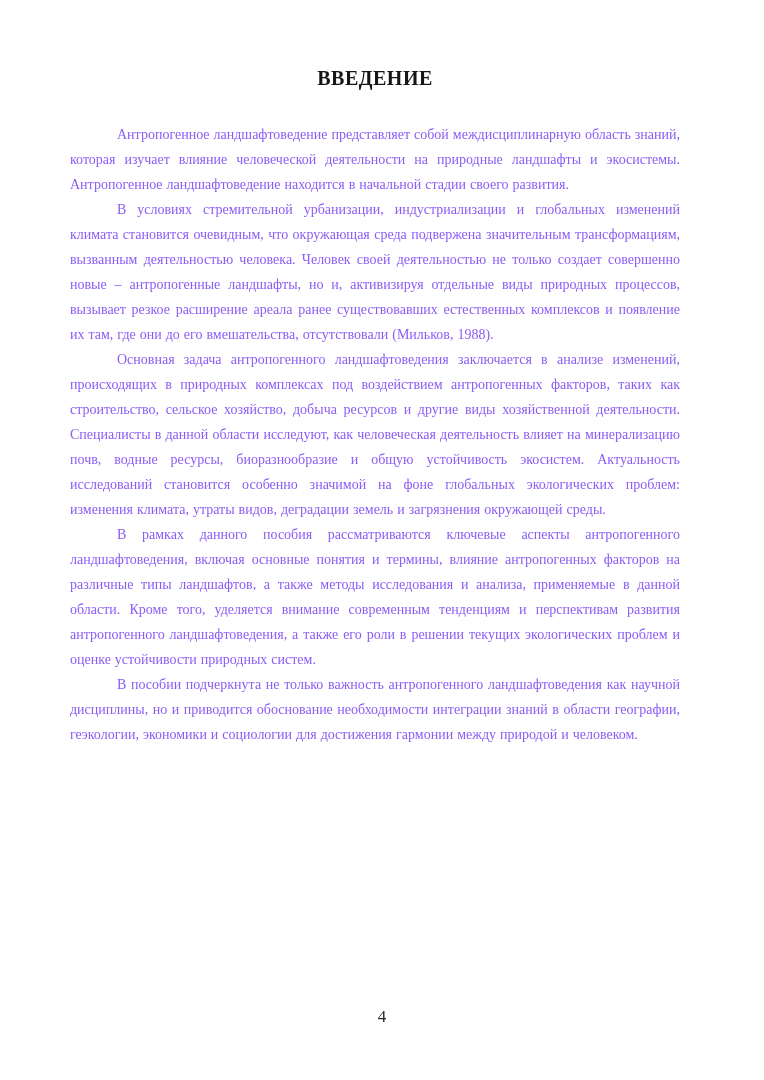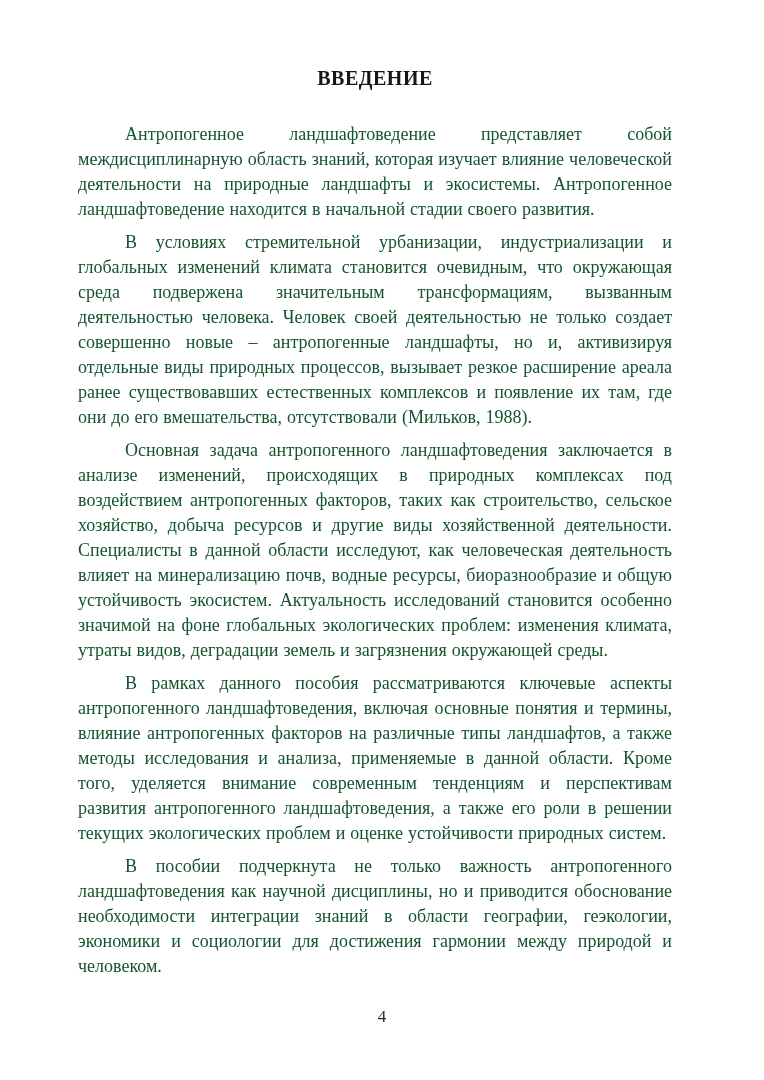--- a/index.html
+++ b/index.html
@@ -28,29 +28,29 @@
     font-weight: bold;
     letter-spacing: 0.5px;
     color: #161616;
   }
   .body {
     margin-top: 32px;
     padding-left: 70px;
     padding-right: 84px;
   }
   .body p {
-    margin: 8px;
+    margin: 0;
     text-align: justify;
     text-indent: 47px;
-    font-size: 18px;
+    font-size: 14px;
     line-height: 25px;
     hyphens: auto;
     -webkit-hyphens: auto;
     word-spacing: 0.5px;
-    color: #14532d;
+    color: #8b5cf6;
   }
   .page-number {
     position: absolute;
     top: 1006px;
     left: 0;
     width: 100%;
     text-align: center;
     font-size: 17px;
     line-height: 22px;
     color: #2a2a2a;

